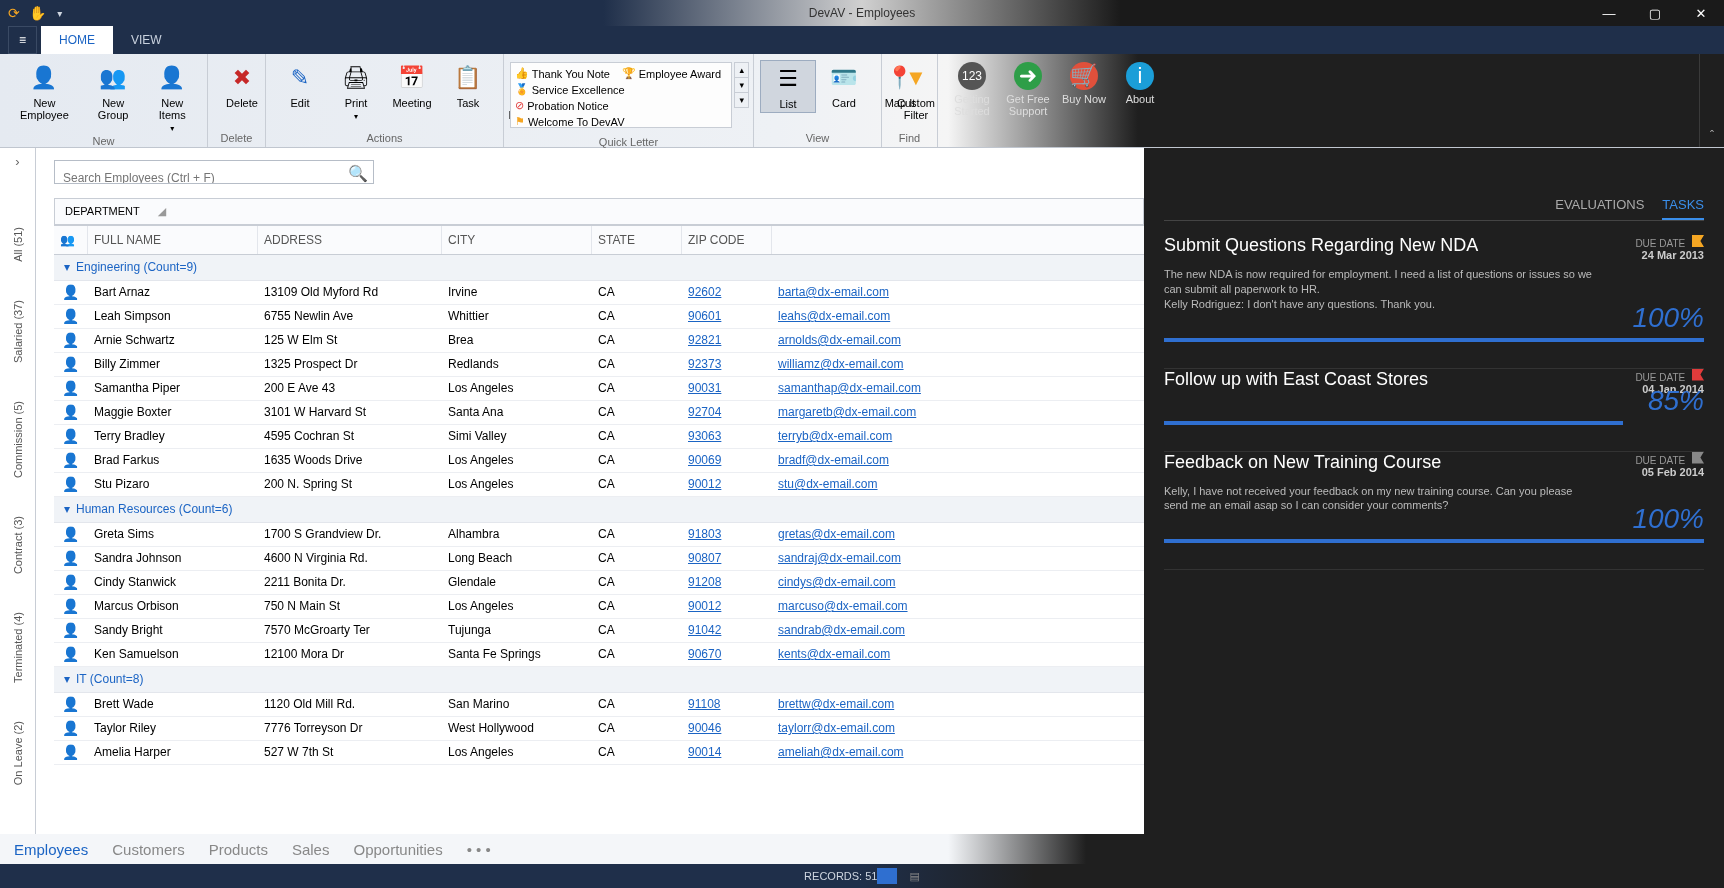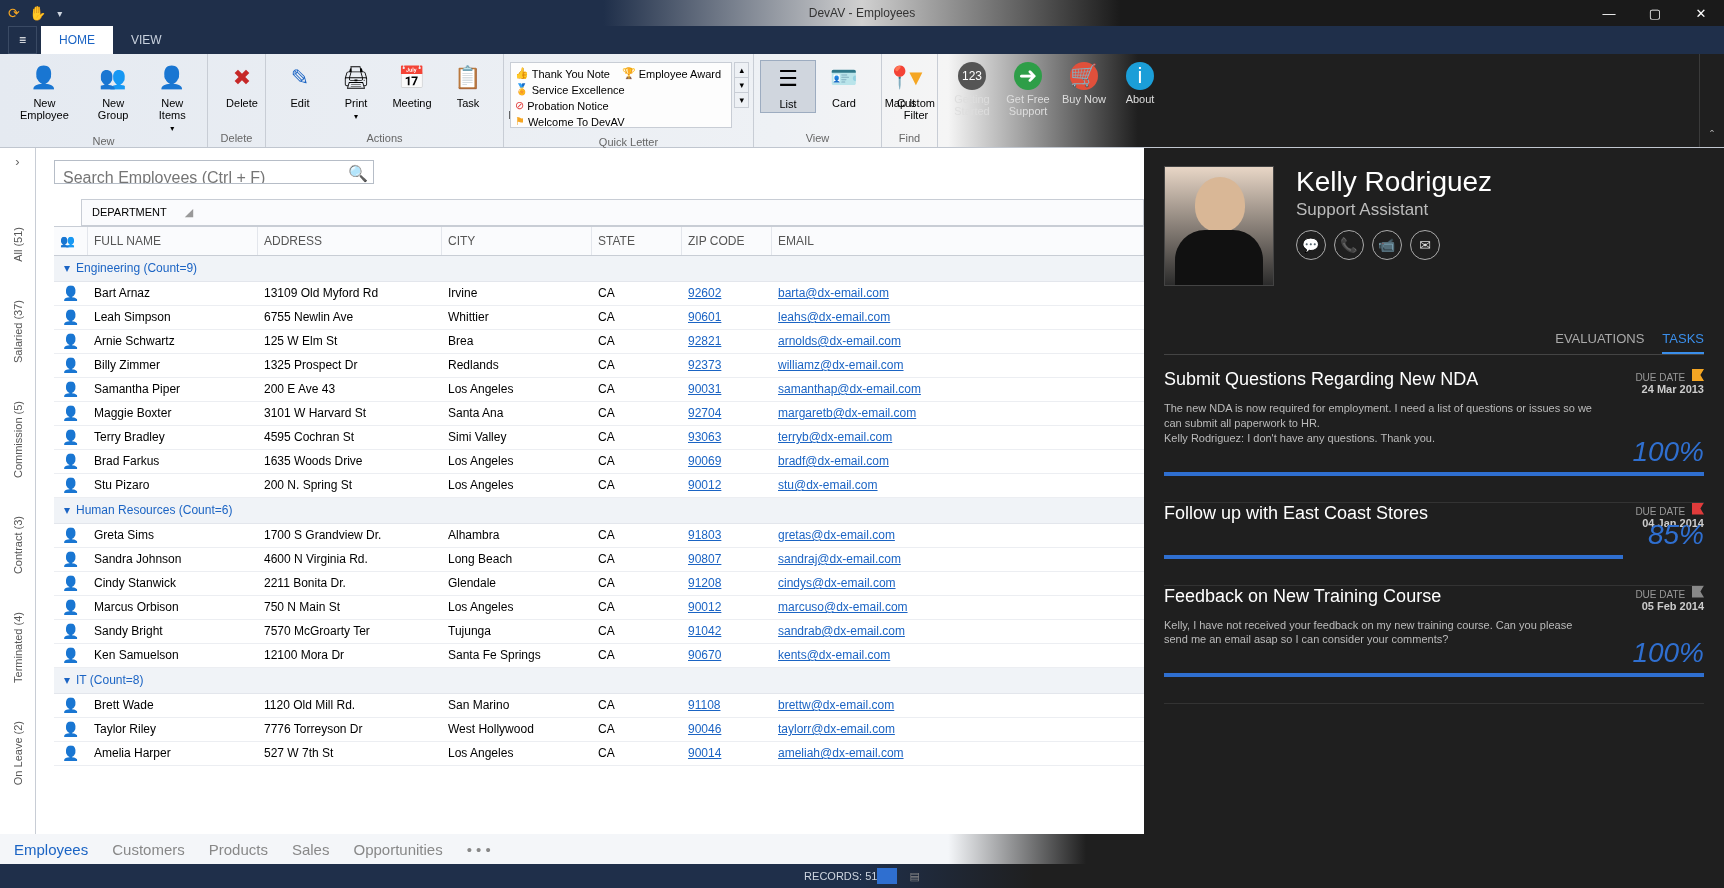--- a/index.html
+++ b/index.html
@@ -37,22 +37,22 @@
 .qlpanel div{display:flex;align-items:center;gap:3px;}
 
 
 .body{display:flex;height:calc(100% - 26px - 28px - 94px - 30px - 24px);}
 .sidetabs{width:36px;border-right:1px solid #c8cdd5;display:flex;flex-direction:column;align-items:center;padding-top:6px;gap:26px;color:#555;font-size:11px;}
 .sidetabs .vtab{writing-mode:vertical-rl;transform:rotate(180deg);cursor:pointer;padding:6px 0;}
 .sidetabs .exp{font-size:13px;color:#666;}
 
 .grid-area{flex:1;display:flex;flex-direction:column;padding:12px 0 0 18px;min-width:0;}
 .search{margin:0 0 12px 0;}
-.search input{width:320px;height:24px;border:1px solid #b6bdc7;padding:11px 24px 0 8px;font-size:16px;color:#777;}
-.group-hdr{border:1px solid #c8cdd5;padding:6px 10px;font-size:11px;display:flex;align-items:center;gap:18px;background:#fafbfd;margin-left:27px;}
+.search input{width:320px;height:24px;border:1px solid #b6bdc7;padding:11px 24px 0 8px;font-size:12px;color:#777;}
+.group-hdr{border:1px solid #c8cdd5;padding:6px 10px;font-size:11px;display:flex;align-items:center;gap:18px;background:#fafbfd;}
 .thead,.trow{display:grid;grid-template-columns:34px 170px 184px 150px 90px 90px 1fr;font-size:12px;align-items:center;}
 .thead{height:30px;border-top:1px solid #c8cdd5;border-bottom:1px solid #c8cdd5;background:#fafbfd;}
 .thead div{padding-left:6px;color:#555;border-right:1px solid #e3e6ec;height:100%;display:flex;align-items:center;}
 .tbody{overflow:hidden;}
 .trow{height:24px;border-bottom:1px solid #eceef2;}
 .trow div{padding-left:6px;overflow:hidden;text-overflow:ellipsis;white-space:nowrap;}
 .trow .pic{color:#1b64c4;font-size:14px;text-align:center;padding:0;}
 .grouprow{height:26px;background:#f0f3f7;color:#1b64c4;font-size:12px;display:flex;align-items:center;padding-left:10px;border-bottom:1px solid #e3e6ec;gap:6px;}
 
 
@@ -270,21 +270,20 @@
       <span>DEPARTMENT</span>
       <span style="color:#999">◢</span>
     </div>
     <div class="thead">
       <div>👥</div>
       <div>FULL NAME</div>
       <div>ADDRESS</div>
       <div>CITY</div>
       <div>STATE</div>
       <div>ZIP CODE</div>
-      <div>EMAIL</div>
     </div>
     <div class="tbody" id="tbody">
         <div class="grouprow"><span>▾</span> Engineering (Count=9)</div>
         <div class="trow">
           <div class="pic">👤</div>
           <div>Bart Arnaz</div>
           <div>13109 Old Myford Rd</div>
           <div>Irvine</div>
           <div>CA</div>
           <div><a>92602</a></div>
@@ -442,33 +441,20 @@
           <div>527 W 7th St</div>
           <div>Los Angeles</div>
           <div>CA</div>
           <div><a>90014</a></div>
           <div><a>ameliah@dx-email.com</a></div>
         </div>
       </div>
   </div>
 
   <div class="detail">
-    <div class="profile">
-      <div class="avatar"></div>
-      <div>
-        <h1>Kelly Rodriguez</h1>
-        <h2>Support Assistant</h2>
-        <div class="cbtns">
-          <div class="cbtn">💬</div>
-          <div class="cbtn">📞</div>
-          <div class="cbtn">📹</div>
-          <div class="cbtn">✉</div>
-        </div>
-      </div>
-    </div>
     <div class="dtabs">
       <div>EVALUATIONS</div>
       <div class="active">TASKS</div>
     </div>
     <div id="tasks">
         <div class="task">
           <div class="row1">
             <h3>Submit Questions Regarding New NDA</h3>
             <div class="due">DUE DATE <span class="flag" style="background:#f5a623;clip-path:polygon(0 0,100% 0,70% 50%,100% 100%,0 100%)"></span><b>24 Mar 2013</b></div>
           </div>

